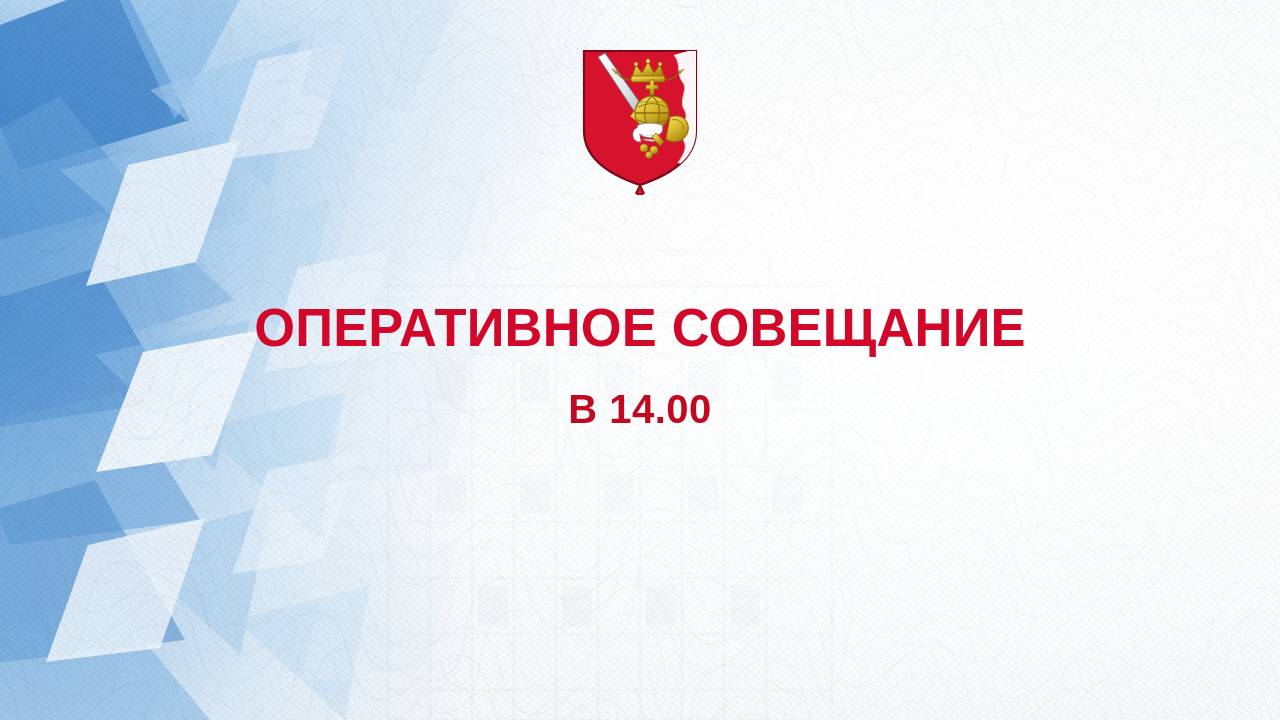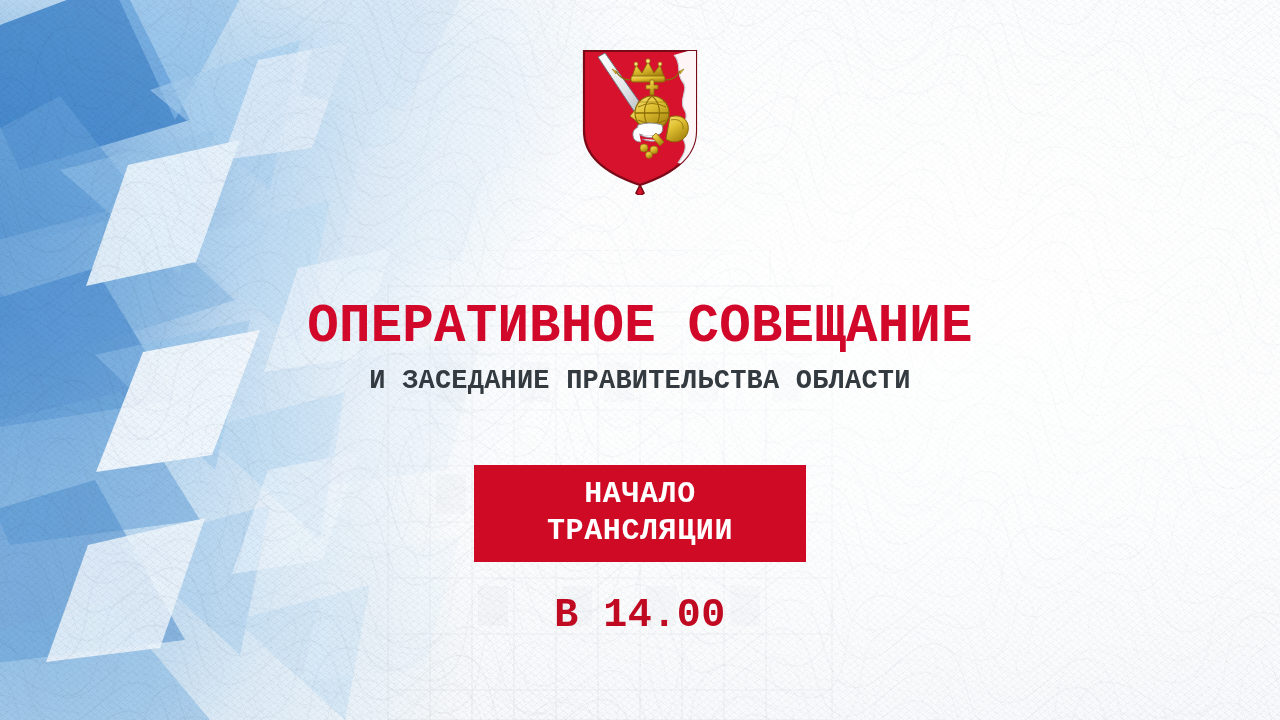--- a/index.html
+++ b/index.html
@@ -12,21 +12,20 @@
     font-family: "Liberation Sans", sans-serif;
   }
 
   
   #slide {
     position: relative;
     width: 1280px;
     height: 720px;
     overflow: hidden;
     background: #fdfdfd;
-    font-family: Liberation Mono, monospace;
   }
 
   
   .layer {
     position: absolute;
     inset: 0;
     pointer-events: none;
   }
 
   
@@ -360,25 +359,18 @@
       </g>
 
       <path d="M78 86 l8 9 l-4 4 l-8 -9 Z" fill="url(#goldG)" stroke="#8A6C08" stroke-width="0.8"></path>
     </g>
   </svg>
 
   <div class="content">
 
     <h1 class="title">ОПЕРАТИВНОЕ СОВЕЩАНИЕ</h1>
 
-    <h2 class="subtitle">И ЗАСЕДАНИЕ ПРАВИТЕЛЬСТВА ОБЛАСТИ</h2>
-
-    <div class="banner-wrap">
-      <div class="banner">
-        <span class="banner-line">НАЧАЛО</span>
-        <span class="banner-line">ТРАНСЛЯЦИИ</span>
-      </div>
-    </div>
+
 
     <p class="time">В 14.00</p>
   </div>
 
 </div>
 
 </body></html>

